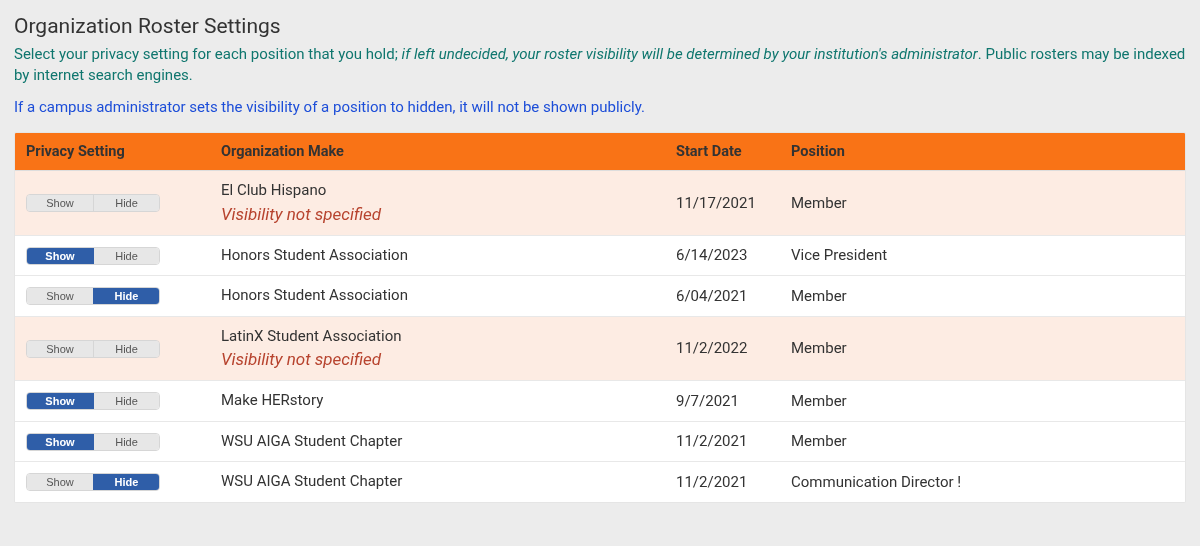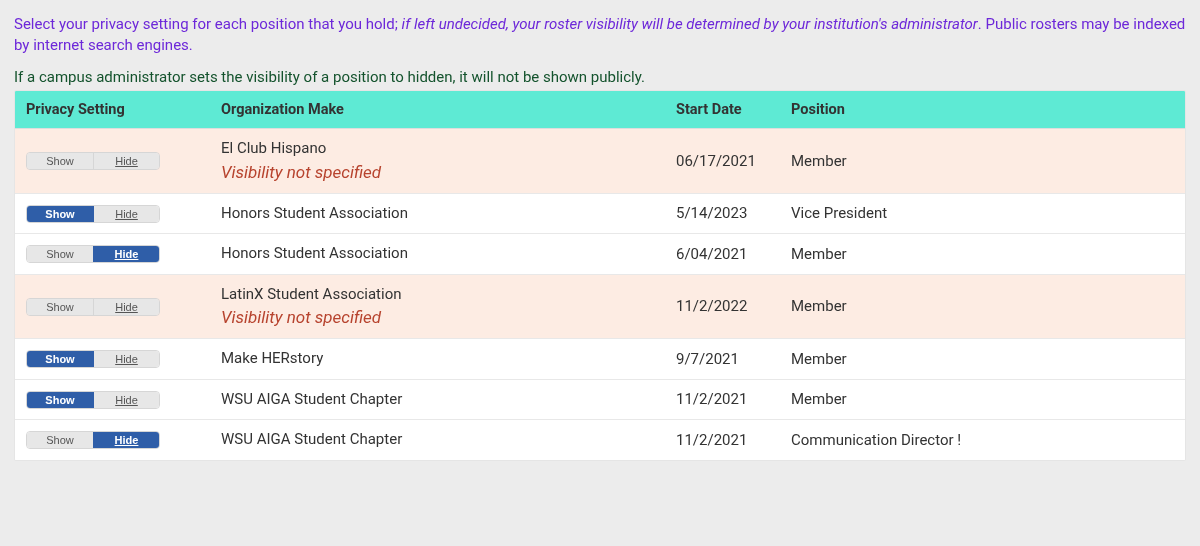--- a/index.html
+++ b/index.html
@@ -11,49 +11,49 @@
       padding: 14px;
     }
     .container { max-width: 1180px; }
     .page-title {
       font-size: 21px;
       font-weight: 400;
       color: #333;
       margin-bottom: 6px;
     }
     .intro-text {
-      color: #6d28d9;
+      color: #0f766e;
       font-size: 15px;
       line-height: 1.4;
       margin-bottom: 12px;
     }
     .intro-text .italic { font-style: italic; }
     .note-text {
-      color: #14532d;
-      font-size: 15px;
-      margin-bottom: 4px;
+      color: #1d4ed8;
+      font-size: 15px;
+      margin-bottom: 16px;
     }
     .table-wrap {
       background: #fff;
       border: 1px solid #e5e5e5;
       border-radius: 2px;
       overflow: hidden;
     }
     table {
       width: 100%;
       border-collapse: collapse;
     }
     thead th {
       text-align: left;
       font-weight: 700;
       font-size: 14.5px;
       color: #333;
       padding: 10px 11px 10px 11px;
       border-bottom: 1px solid #ddd;
-      background: #5eead4;
+      background: #f97316;
     }
     tbody td {
       padding: 10px 11px;
       border-bottom: 1px solid #e8e8e8;
       vertical-align: middle;
       font-size: 15px;
       color: #333;
       background: #fff;
     }
     tbody tr.unspecified td { background: #fdece3; }
@@ -75,40 +75,41 @@
       width: 66px;
       height: 16px;
       font-size: 11px;
       font-weight: 400;
       border: none;
       cursor: pointer;
       background: #e7e7e7;
       color: #555;
       outline: none;
     }
-    .toggle-btn + .toggle-btn { border-left: 1px solid #d6d6d6; text-decoration: underline; }
+    .toggle-btn + .toggle-btn { border-left: 1px solid #d6d6d6; }
     .toggle-btn.active {
       background: #2f5ea8;
       color: #fff;
       font-weight: 600;
       border-left-color: #2f5ea8;
     }
     .toggle-btn.active + .toggle-btn { border-left-color: #2f5ea8; }
     .org-cell { line-height: 1.3; }
     .visibility-note {
       font-size: 17px;
       font-style: italic;
       color: #b7432e;
       margin-top: 2px;
     }
   </style>
 </head>
 <body>
 
 <div class="container">
+  <h2 class="page-title">Organization Roster Settings</h2>
   <p class="intro-text">
     <span>Select your privacy setting for each position that you hold; </span><span class="italic">if left undecided, your roster visibility will be determined by your institution's administrator</span><span>. Public rosters may be indexed by internet search engines.</span>
   </p>
   <p class="note-text">If a campus administrator sets the visibility of a position to hidden, it will not be shown publicly.</p>
 
   <div class="table-wrap">
     <table>
       <colgroup>
         <col class="col-privacy">
           <col class="col-org">
@@ -126,32 +127,32 @@
       <tbody id="roster-body">
           <tr class="unspecified">
             <td><div class="toggle">
                 <button class="toggle-btn">Show</button>
                 <button class="toggle-btn">Hide</button>
               </div></td>
             <td class="org-cell">
               <div>El Club Hispano</div>
               <div class="visibility-note">Visibility not specified</div>
             </td>
-            <td>06/17/2021</td>
+            <td>11/17/2021</td>
             <td>Member</td>
           </tr>
           <tr>
             <td><div class="toggle">
                 <button class="toggle-btn active">Show</button>
                 <button class="toggle-btn">Hide</button>
               </div></td>
             <td class="org-cell">
               <div>Honors Student Association</div>
             </td>
-            <td>5/14/2023</td>
+            <td>6/14/2023</td>
             <td>Vice President</td>
           </tr>
           <tr>
             <td><div class="toggle">
                 <button class="toggle-btn">Show</button>
                 <button class="toggle-btn active">Hide</button>
               </div></td>
             <td class="org-cell">
               <div>Honors Student Association</div>
             </td>

